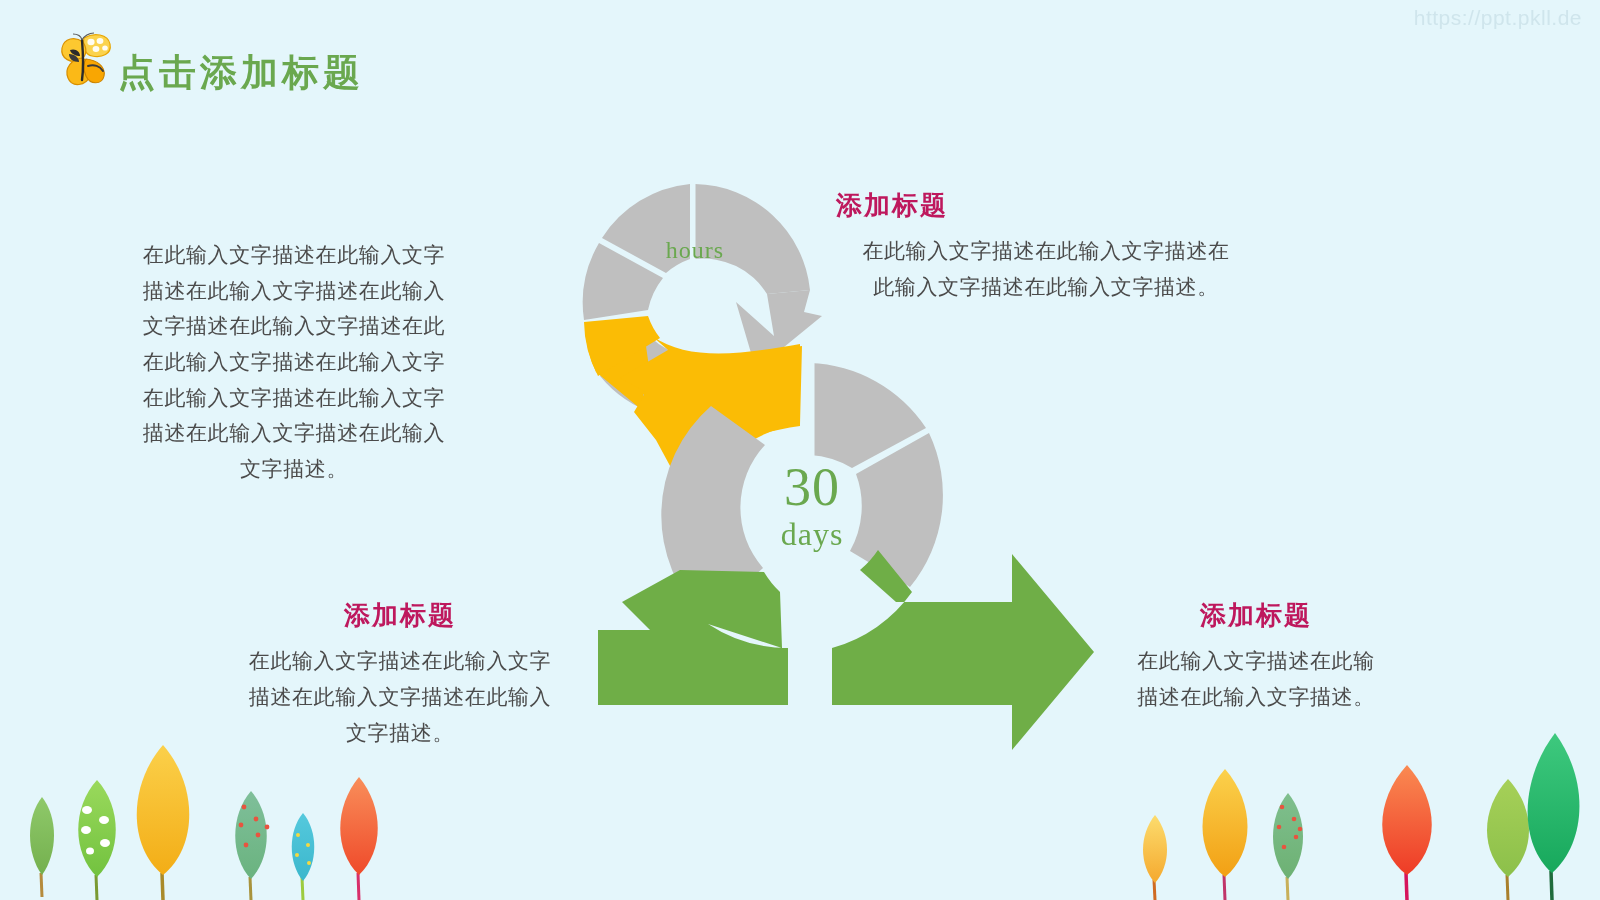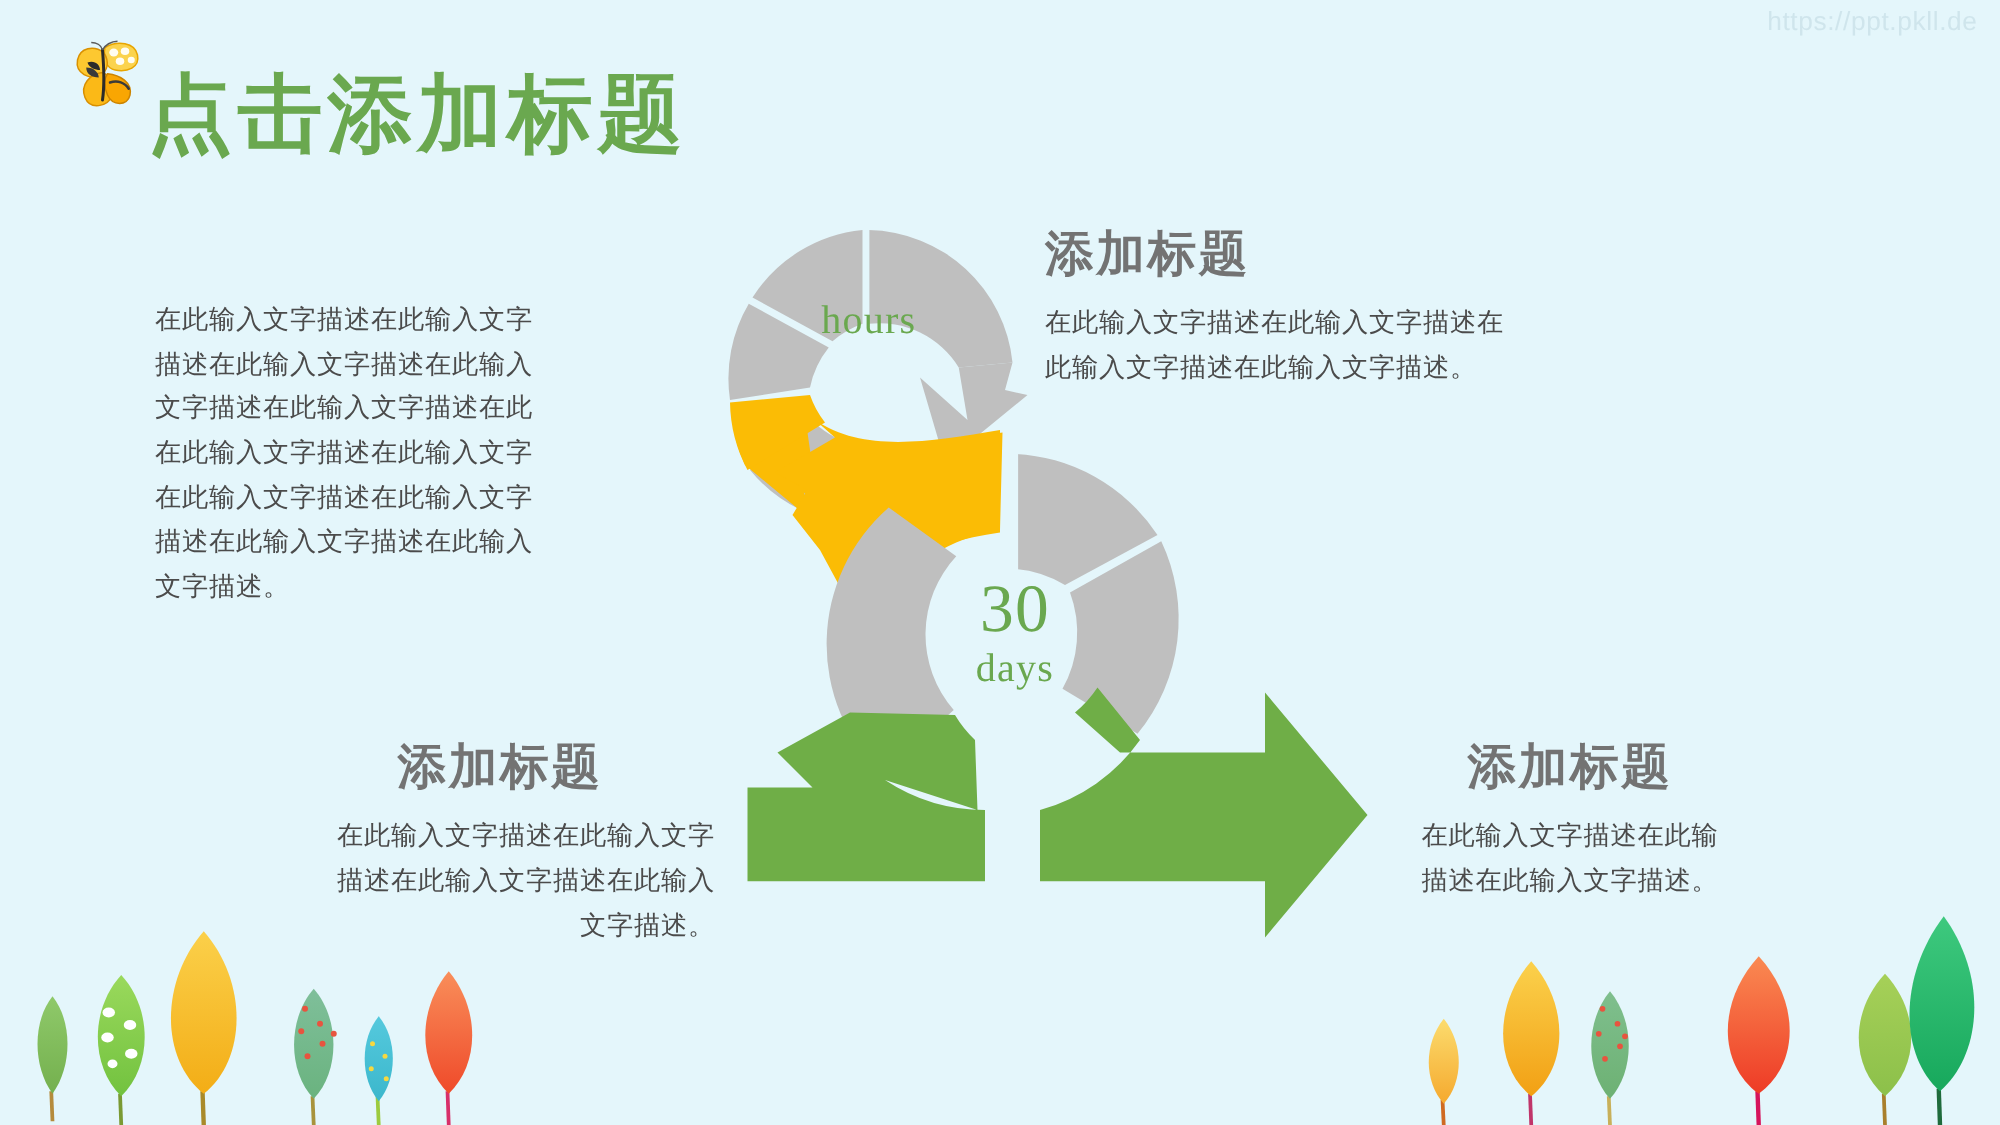--- a/index.html
+++ b/index.html
@@ -37,44 +37,45 @@
   }
   .butterfly {
     width: 56px;
     height: 62px;
     margin-top: 2px;
     margin-right: 4px;
     flex: 0 0 auto;
   }
   .slide-title {
     font-family: "Liberation Sans", sans-serif;
-    font-size: 68px;
+    font-size: 37px;
     font-weight: bold;
     color: #6aa84f;
     letter-spacing: 4px;
     line-height: 1.15;
     margin-top: 24px;
   }
 
   
   .block-title {
     font-family: "Liberation Sans", sans-serif;
-    font-size: 39px;
+    font-size: 26px;
     font-weight: bold;
-    color: #737373;
+    color: #be185d;
     letter-spacing: 2px;
-    margin: 4px 0 8px 0;
+    margin: 16px 0 8px 0;
   }
   .block-body {
     font-family: "Liberation Serif", serif;
     font-size: 21px;
     line-height: 1.72;
     color: #4b4b4b;
     letter-spacing: .6px;
     margin: 0;
+    text-align: center;
   }
   .block-body div { white-space: nowrap; }
 
   
   .left-para {
     position: absolute;
     left: 124px;
     top: 238px;
     width: 340px;
     text-align: justify;
@@ -133,21 +134,21 @@
     letter-spacing: 1px;
   }
   .ring-label .unit {
     display: block;
     font-size: 30px;
     line-height: 1.25;
     letter-spacing: 1px;
   }
   #label-24 { left: 60px; top: 95px; width: 150px; }
   #label-24 .num { font-size: 44px; }
-  #label-24 .unit { font-size: 32px; }
+  #label-24 .unit { font-size: 24px; }
   #label-30 { left: 172px; top: 310px; width: 160px; margin-top: 10px; }
   #label-30 .num { font-size: 54px; }
   #label-30 .unit { font-size: 32px; }
 
   
   .plants-left, .plants-right {
     position: absolute;
     bottom: 0;
     height: 175px;
   }

